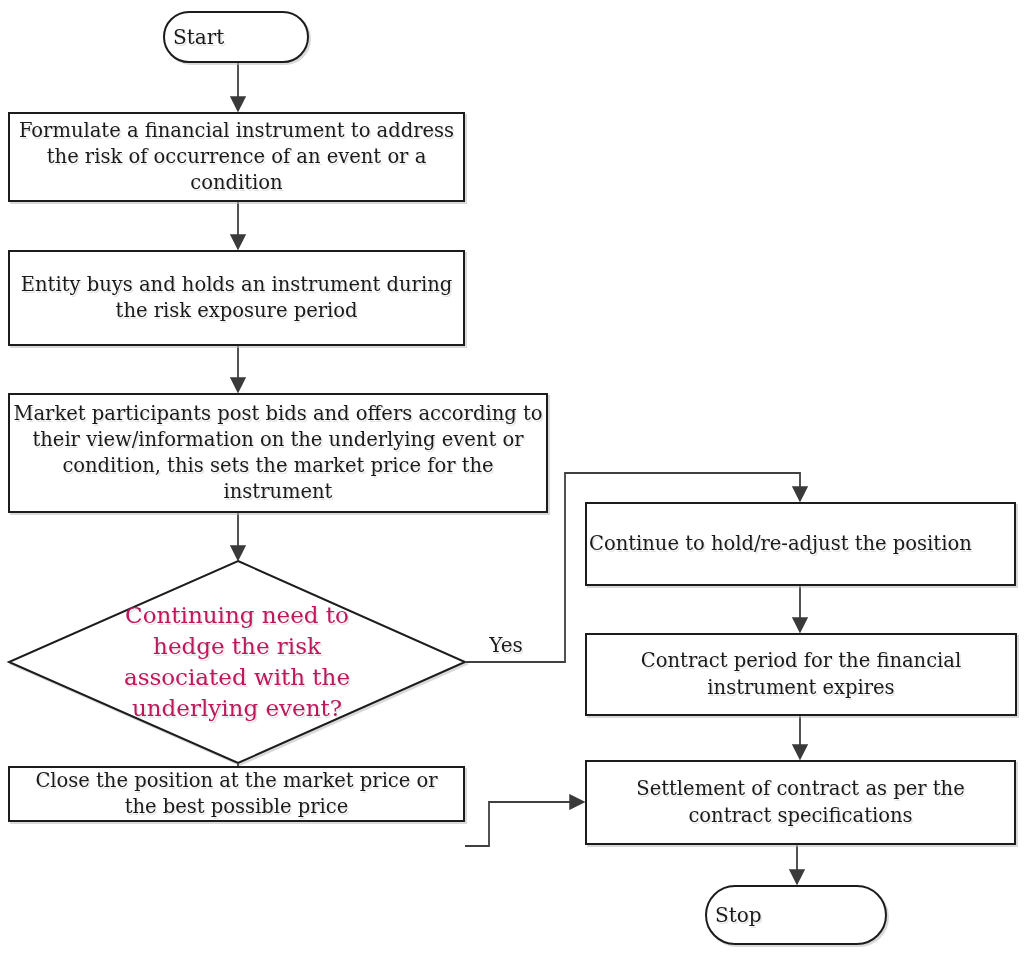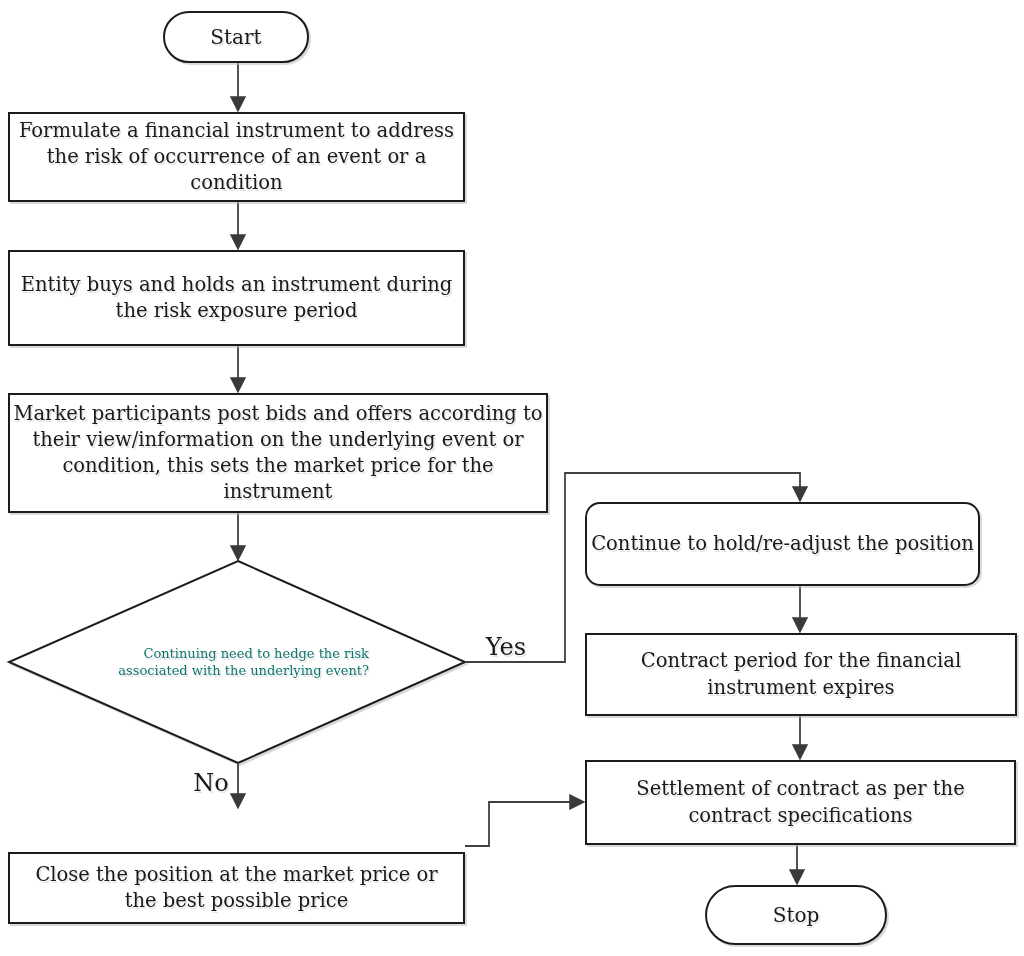--- a/index.html
+++ b/index.html
@@ -17,21 +17,21 @@
   .connectors {
     position: absolute;
     left: 0; top: 0;
     width: 1024px; height: 956px;
   }
 
   .node {
     position: absolute;
     display: flex;
     align-items: center;
-    justify-content: center;
+    justify-content: flex-start;
     text-align: center;
     background: #ffffff;
     border: 2px solid #1c1c1c;
     color: #1a1a1a;
     font-size: 19.5px;
     line-height: 1.34;
     padding: 4px 8px;
     box-shadow: 2px 2px 0 rgba(185,185,185,0.55);
     text-shadow: 1.5px 1.5px 0 rgba(205,205,205,0.55);
   }
@@ -39,31 +39,31 @@
   .terminal {
     border-radius: 30px;
     font-size: 20px;
   }
 
   .diamond-text {
     position: absolute;
     display: flex;
     align-items: center;
     justify-content: center;
-    text-align: right;
-    color: #0f766e;
-    font-size: 13px;
+    text-align: center;
+    color: #be185d;
+    font-size: 23px;
     line-height: 1.34;
     text-shadow: 1.5px 1.5px 0 rgba(205,205,205,0.55);
   }
 
   .branch-label {
     position: absolute;
     color: #1a1a1a;
-    font-size: 24px;
+    font-size: 20px;
     text-align: center;
     text-shadow: 1.5px 1.5px 0 rgba(205,205,205,0.55);
   }
 </style>
 </head>
 <body>
 
 <div class="canvas">
 
   <svg class="connectors" viewBox="0 0 1024 956" xmlns="http://www.w3.org/2000/svg">
@@ -105,25 +105,25 @@
     <span>Market participants post bids and offers according to their view/information on the underlying event or condition, this sets the market price for the instrument</span>
   </div>
 
   <div class="diamond-text" style="left:105px; top:623px; width:264px; height:78px;">
     <span>Continuing need to hedge the risk associated with the underlying event?</span>
   </div>
 
   <div class="branch-label" style="left:484px; top:633px; width:44px;">Yes</div>
   <div class="branch-label" style="left:190px; top:769px; width:42px;">No</div>
 
-  <div class="node" style="left:8px; top:852px; width:457px; height:72px;">
+  <div class="node" style="left:8px; top:766px; width:457px; height:56px;">
     <span>Close the position at the market price or the best possible price</span>
   </div>
 
-  <div class="node" style="left:585px; top:502px; width:395px; height:84px; padding:4px 2px;border-radius:15px;">
+  <div class="node" style="left:585px; top:502px; width:431px; height:84px; padding:4px 2px;">
     <span>Continue to hold/re-adjust the position</span>
   </div>
 
   <div class="node" style="left:585px; top:633px; width:432px; height:83px;">
     <span>Contract period for the financial instrument expires</span>
   </div>
 
   <div class="node" style="left:585px; top:760px; width:431px; height:85px;">
     <span>Settlement of contract as per the contract specifications</span>
   </div>

